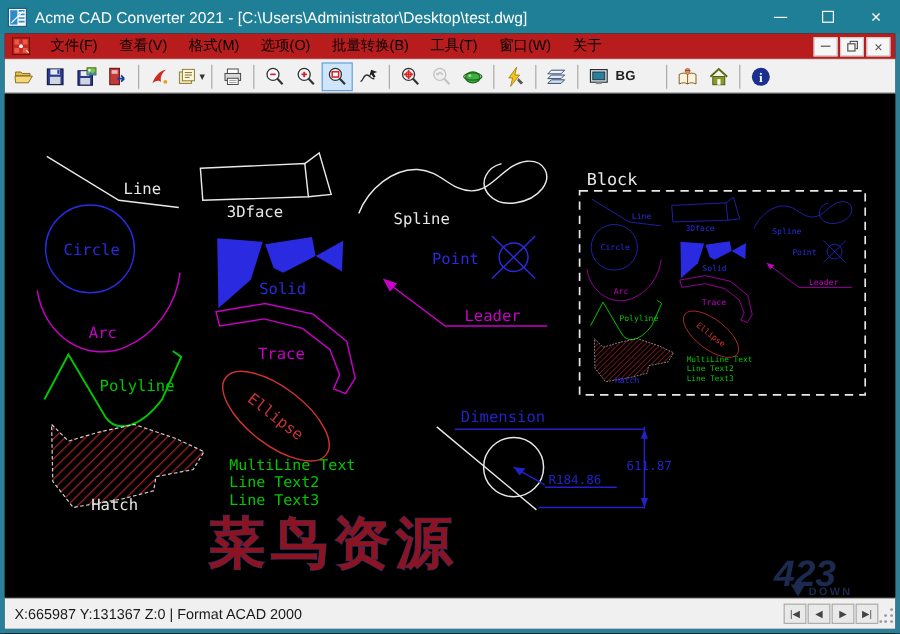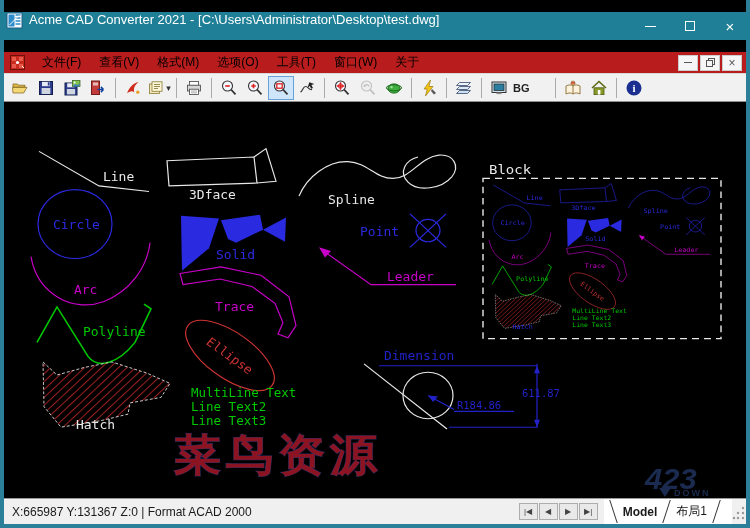--- a/index.html
+++ b/index.html
@@ -4,22 +4,22 @@
 <style>
   * { margin:0; padding:0; box-sizing:border-box; }
   html,body { width:750px; height:528px; overflow:hidden; background:#000;
               font-family:"Liberation Sans", sans-serif; }
   .window { width:750px; height:528px; display:flex; flex-direction:column;
             border-left:4px solid var(--frame,#2b7f98);
             border-right:4px solid var(--frame,#2b7f98);
             border-bottom:4px solid var(--frame,#2b7f98); background:#000; }
 
   
-  .titlebar { height:28px; background:var(--titlebar,#1e7f96); display:flex; align-items:flex-start;
-              padding-left:6px; flex:0 0 auto; margin:12px -4px; }
+  .titlebar { height:28px; background:var(--titlebar,#1e7f96); display:flex; align-items:center;
+              padding-left:6px; flex:0 0 auto; margin:0 -4px; }
   .titlebar .appicon { width:17px; height:17px; margin-right:6px; flex:0 0 auto; }
   .titlebar .title { color:#fff; font-size:13px; white-space:nowrap; overflow:hidden; }
   .wctrls { margin-left:auto; display:flex; height:100%; }
   .wctrl { width:40px; height:100%; display:flex; align-items:center; justify-content:center;
            color:#fff; font-size:15px; }
   .wbar { width:11px; height:1px; background:#fff; }
   .wbox { width:10px; height:10px; border:1px solid #fff; }
 
   
   .menubar { height:22px; background:#b91c1c; display:flex; align-items:center; font-size:12px;
@@ -97,20 +97,21 @@
     <svg class="menuicon" viewBox="0 0 15 15">
       <rect x="0.5" y="0.5" width="14" height="14" fill="#c92a1e" stroke="#6e0f08"></rect>
       <path d="M2 2h4v4H2zM9 2h4v4H9zM2 9h4v4H2zM9 9h4v4H9z" fill="#e8584b"></path>
       <circle cx="7.5" cy="7.5" r="1.6" fill="#fff"></circle>
       <path d="M12 11l2 2" stroke="#ffd" stroke-width="1"></path>
     </svg>
     <span class="menuitem">文件(F)</span>
     <span class="menuitem">查看(V)</span>
     <span class="menuitem">格式(M)</span>
     <span class="menuitem">选项(O)</span>
+    <span class="menuitem">批量转换(B)</span>
     <span class="menuitem">工具(T)</span>
     <span class="menuitem">窗口(W)</span>
     <span class="menuitem">关于</span>
     <div class="mdictrls">
       <div class="mdictrl">
           <span class="mbar"></span>
         </div>
       <div class="mdictrl">
           <span class="mrestore">
             <i></i>
@@ -376,27 +377,20 @@
   </div>
 
   <div class="statusbar">
     <span class="statustext">X:665987 Y:131367 Z:0 | Format ACAD 2000</span>
     <div class="navbtns">
       <div class="navbtn">|◀</div>
       <div class="navbtn">◀</div>
       <div class="navbtn">▶</div>
       <div class="navbtn">▶|</div>
     </div>
-    <div class="tabwrap">
-      <div class="tabsep sk-l"></div>
-      <span class="tab active">Model</span>
-      <div class="tabsep sk-r"></div>
-      <span class="tab">布局1</span>
-      <div class="tabsep sk-r"></div>
-    </div>
     <svg class="grip" viewBox="0 0 14 21">
       <g fill="#9a9a9a">
         <circle cx="11" cy="17" r="1.2"></circle>
           <circle cx="11" cy="12" r="1.2"></circle>
           <circle cx="11" cy="7" r="1.2"></circle>
         <circle cx="6" cy="17" r="1.2"></circle>
           <circle cx="6" cy="12" r="1.2"></circle>
           <circle cx="2" cy="17" r="1.2"></circle>
       </g>
     </svg>

